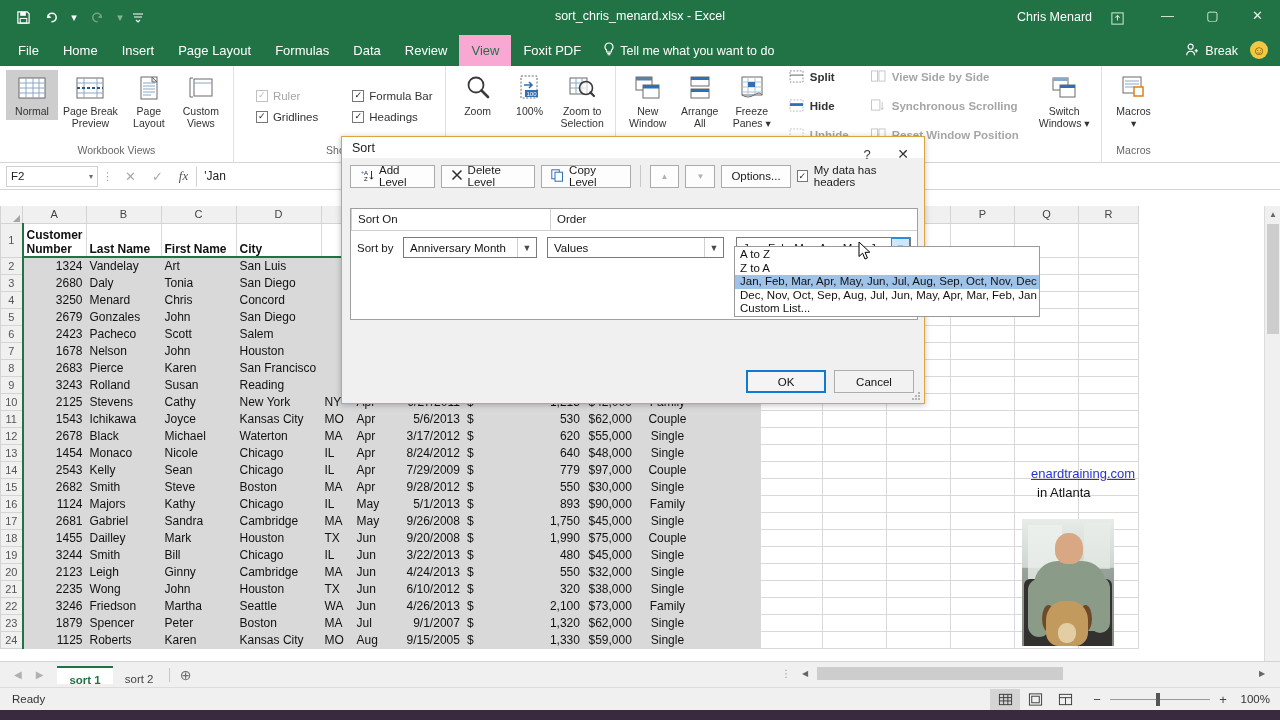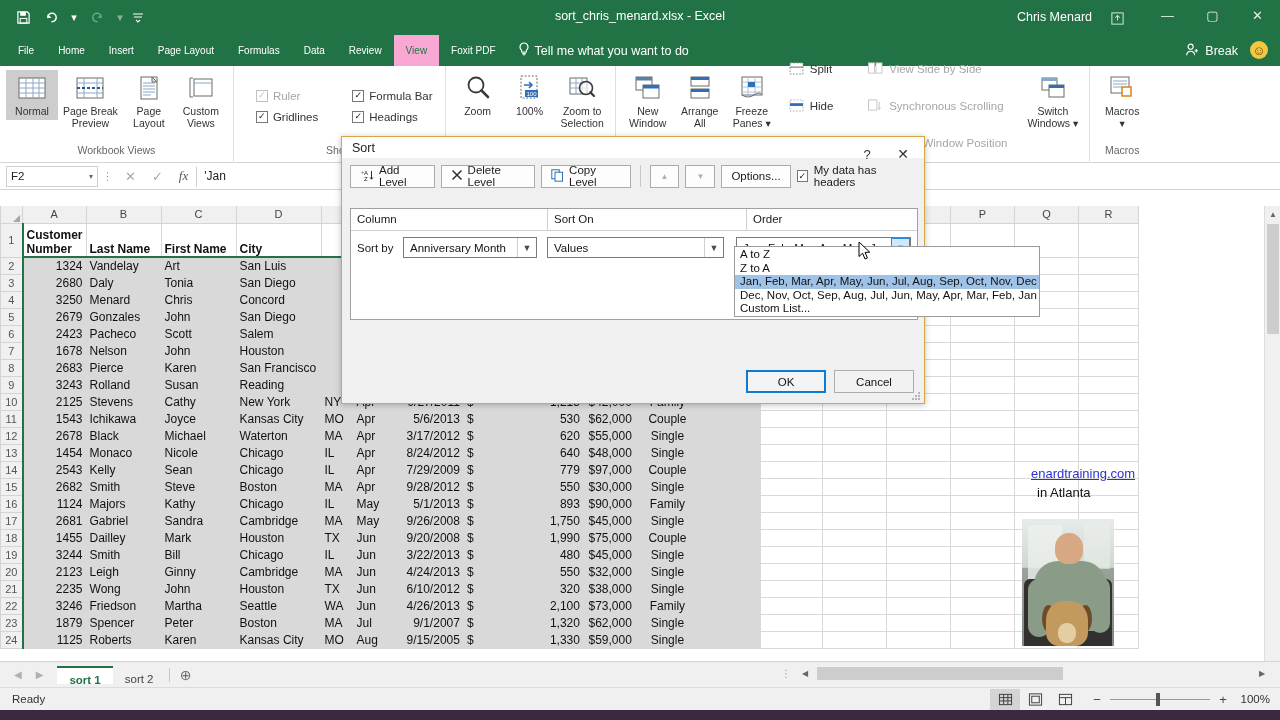--- a/index.html
+++ b/index.html
@@ -31,21 +31,21 @@
   .user-name { position:absolute; right:188px; top:10px; font-size:12.5px; color:#fff; }
   .ribbon-display { position:absolute; right:152px; top:8px; width:22px; height:20px;
      display:flex; align-items:center; justify-content:center; color:#cfe3d6; }
   .wbtns { position:absolute; right:0; top:0; display:flex; }
   .wbtn { width:45px; height:30px; display:flex; align-items:center; justify-content:center; color:#e6f0ea; font-size:13px; }
 
   
   .tabsrow { height:31px; background:#217346; position:relative; }
   .tabs { display:flex; height:31px; align-items:stretch; padding-left:6px; }
   .tab {
-    padding:0 12px; height:31px; line-height:31px; font-size:10px; color:#fff; white-space:nowrap;
+    padding:0 12px; height:31px; line-height:31px; font-size:13px; color:#fff; white-space:nowrap;
   }
   .tab.active { background:#f9a8d4; color:#217346;text-align:right; }
   .tellme { display:flex; align-items:center; gap:5px; padding:0 10px; height:31px; color:#fff; font-size:12.5px; }
   .bulb { font-size:12px; }
   .share { position:absolute; right:42px; top:0; height:31px; display:flex; align-items:center; gap:5px; color:#fff; font-size:12.5px; }
   .smiley { position:absolute; right:12px; top:6px; width:18px; height:18px; border-radius:50%; background:#f2c744; color:#6b4c00;
             font-size:13px; display:flex; align-items:center; justify-content:center; }
 
   
   .ribbon { height:97px; background:#fff; border-bottom:1px solid #d4d4d4; display:flex; position:relative; }
@@ -59,21 +59,21 @@
   }
   .bigbtn.sel { background:#cdcdcd; }
   .bigbtn .ic { height:32px; display:flex; align-items:center; justify-content:center; margin-bottom:2px; }
   .bigbtn .lbl { white-space:pre-line; }
   .chk-col { display:flex; flex-direction:column; justify-content:center; height:72px; gap:9px; padding:0 6px; }
   .chk { display:flex; align-items:center; gap:5px; font-size:11.5px; color:#333; }
   .chk.disabled { color:#a6a6a6; }
   .cbox { width:12px; height:12px; border:1px solid #767676; background:#fff; display:flex; align-items:center; justify-content:center;
           font-size:9px; color:#222; line-height:1; }
   .chk.disabled .cbox { border-color:#c0c0c0; color:#bdbdbd; }
-  .sm-col { display:flex; flex-direction:column; justify-content:center; height:72px; gap:20px; padding:0 4px; }
+  .sm-col { display:flex; flex-direction:column; justify-content:center; height:72px; gap:12px; padding:0 4px;font-weight:bold; }
   .smbtn { display:flex; align-items:center; gap:6px; font-size:11.5px; color:#333; padding:1px 3px; }
   .smbtn.disabled { color:#a6a6a6; }
 
   
   .fbar { height:27px; background:#fff; display:flex; align-items:center; border-bottom:1px solid #d4d4d4; }
   .namebox { width:92px; height:21px; margin-left:6px; border:1px solid #d0d0d0; background:#fff;
              display:flex; align-items:center; justify-content:space-between; padding:0 4px; font-size:11.5px; color:#222; }
   .fb-dots { color:#9a9a9a; font-size:11px; padding:0 4px; }
   .fb-icons { display:flex; align-items:center; gap:16px; padding:0 8px; color:#a8a8a8; font-size:13px; }
   .fb-icons .fx { color:#555; font-style:italic; font-family:"Liberation Serif", serif; }
@@ -1212,21 +1212,20 @@
         <span>Options...</span>
       </div>
       <div class="dlg-chk">
         <span class="cbox">✓</span>
         <span>My data has headers</span>
       </div>
     </div>
 
     <div class="dlg-body">
       <div class="cols-head">
-        <div class="ch c1">Column</div>
         <div class="ch c2">Sort On</div>
         <div class="ch c3">Order</div>
       </div>
       <div class="sortrow">
         <div class="sb-label">Sort by</div>
         <div class="combo c-col">
           <span class="val">Anniversary Month</span>
           <span class="arr">▼</span>
         </div>
         <div class="combo c-on">

